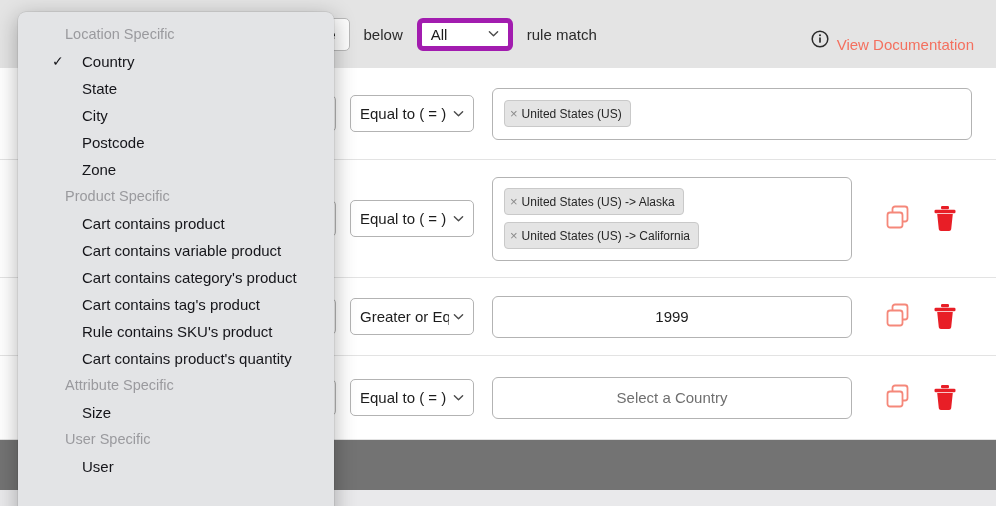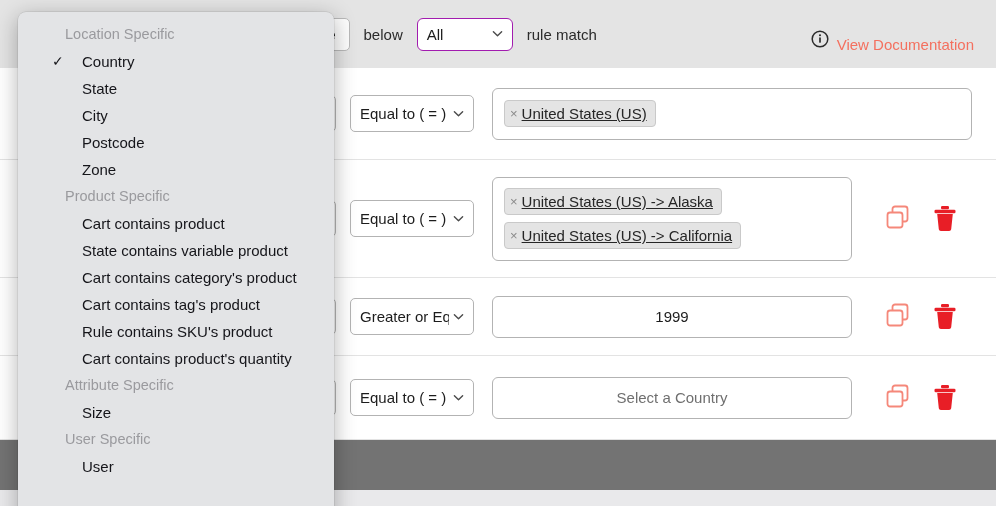--- a/index.html
+++ b/index.html
@@ -64,21 +64,21 @@
     color: #2b2b2b;
     margin-left: 14px;
     white-space: nowrap;
   }
 
   .match-select {
     margin-left: 14px;
     width: 96px;
     height: 33px;
     background: #ffffff;
-    border: 1px solid #a21caf;
+    border: 5px solid #a21caf;
     border-radius: 6px;
     display: flex;
     align-items: center;
     padding: 0 9px;
     cursor: pointer;
     position: relative;
   }
   .match-select .val {
     font-size: 15px;
     color: #1c1c1c;
@@ -213,24 +213,23 @@
     gap: 4px;
     cursor: default;
   }
   .chip .x {
     font-size: 13px;
     color: #8a8a8a;
     line-height: 1;
     cursor: pointer;
   }
   .chip .lbl {
-    font-size: 15px;
+    font-size: 12px;
     color: #262626;
     white-space: nowrap;
-    text-decoration: underline;
   }
 
   
   .actions {
     position: absolute;
     right: 38px;
     top: 50%;
     margin-top: -14px;
     display: flex;
     align-items: center;
@@ -462,21 +461,21 @@
 
   <div id="popup">
       <div class="grp-hdr">Location Specific</div>
       <div class="mi"><span class="tick">✓</span><span>Country</span></div>
       <div class="mi"><span>State</span></div>
       <div class="mi"><span>City</span></div>
       <div class="mi"><span>Postcode</span></div>
       <div class="mi"><span>Zone</span></div>
       <div class="grp-hdr">Product Specific</div>
       <div class="mi"><span>Cart contains product</span></div>
-      <div class="mi"><span>State contains variable product</span></div>
+      <div class="mi"><span>Cart contains variable product</span></div>
       <div class="mi"><span>Cart contains category's product</span></div>
       <div class="mi"><span>Cart contains tag's product</span></div>
       <div class="mi"><span>Rule contains SKU's product</span></div>
       <div class="mi"><span>Cart contains product's quantity</span></div>
       <div class="grp-hdr">Attribute Specific</div>
       <div class="mi"><span>Size</span></div>
       <div class="grp-hdr">User Specific</div>
       <div class="mi"><span>User</span></div>
     </div>
 

